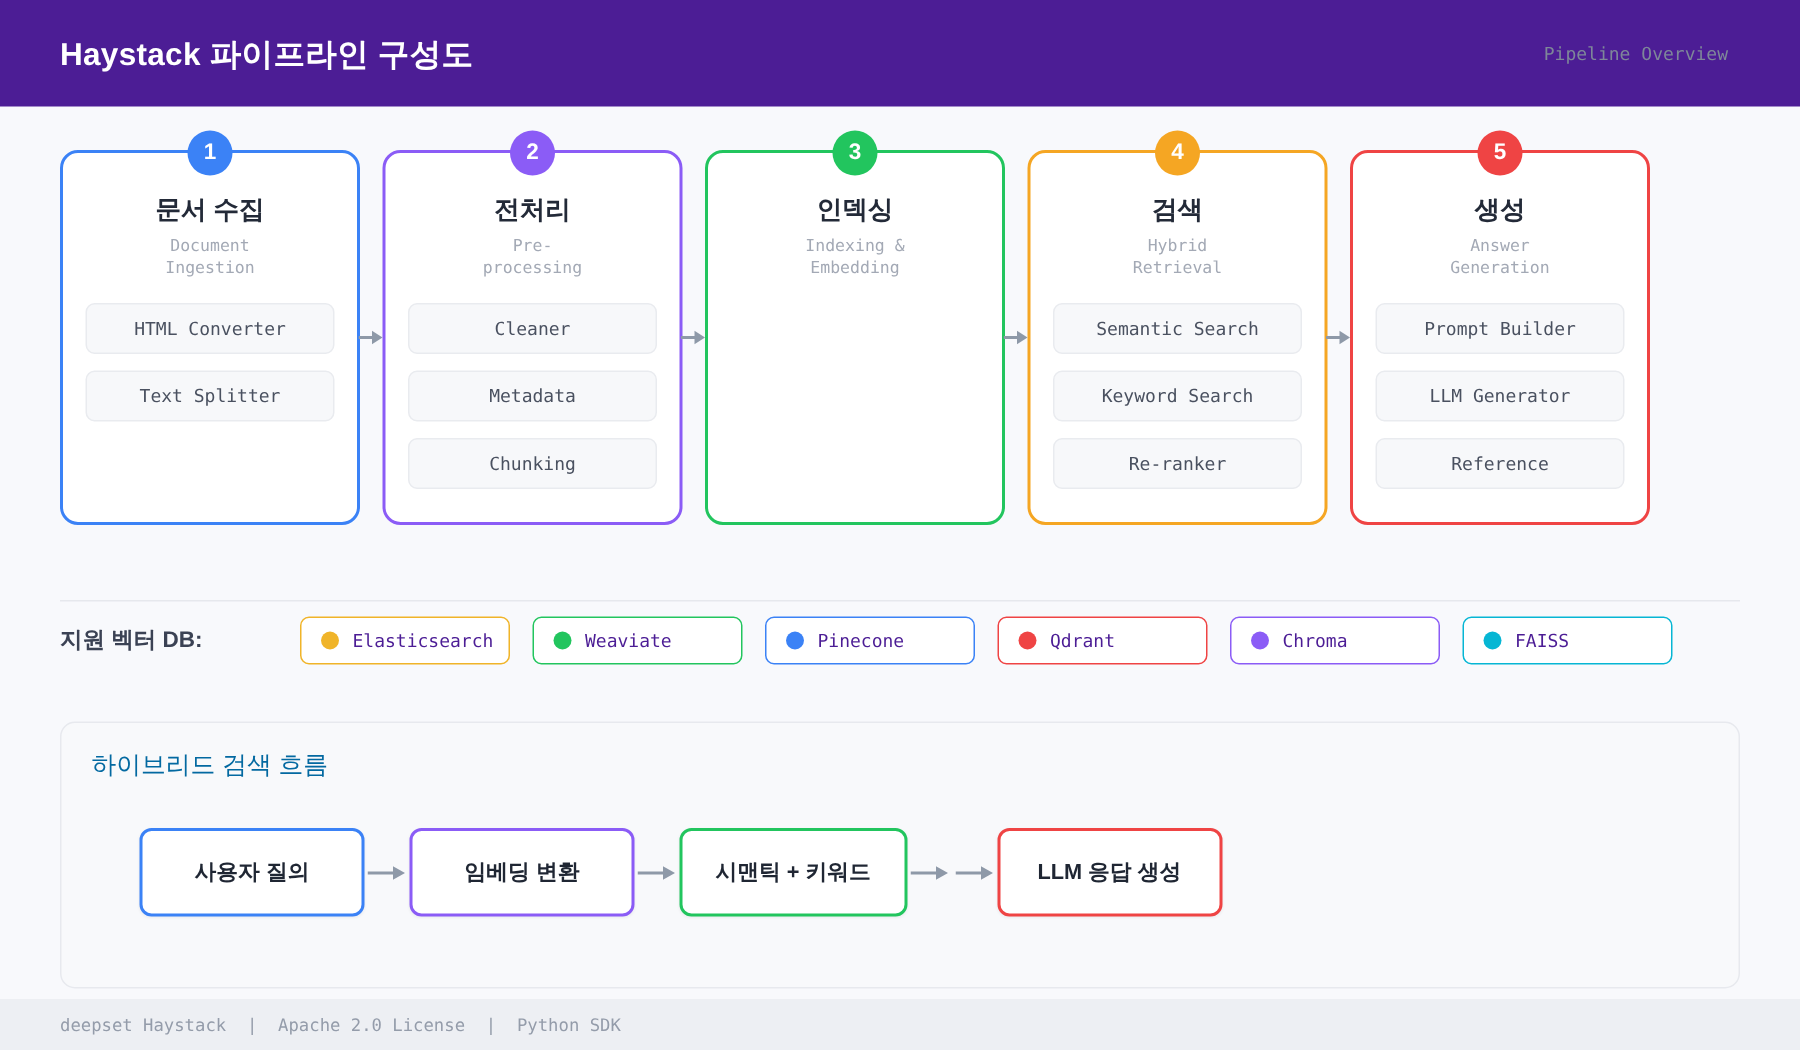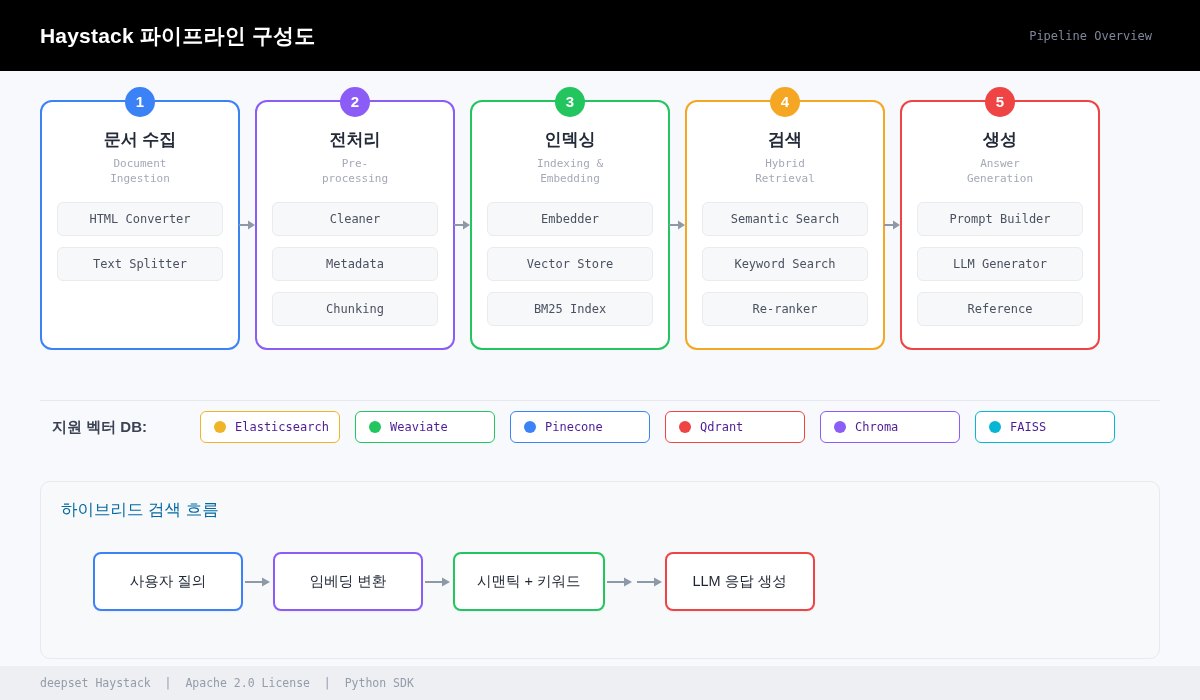--- a/index.html
+++ b/index.html
@@ -4,21 +4,21 @@
 <style>
   html,body { margin:0; padding:0; }
   body {
     width:1200px; height:700px; position:relative; overflow:hidden;
     background:#f8f9fc;
     font-family:"Liberation Sans", sans-serif;
   }
   
   .header {
     position:absolute; top:0; left:0; width:1200px; height:71px;
-    background:#000000; box-sizing:border-box;
+    background:#4c1d95; box-sizing:border-box;
     display:flex; align-items:center; justify-content:space-between;
     padding:0 48px 0 40px;
   }
   .header-title { color:#ffffff; font-size:21px; font-weight:bold; margin:0; letter-spacing:0.2px; }
   .header-right { color:#7e8799; font-family:"DejaVu Sans Mono", monospace; font-size:12px; }
 
   
   .stage-card {
     position:absolute; top:100px; width:200px; height:250px;
     background:#ffffff; border:2px solid #ccc; border-radius:12px;
@@ -42,42 +42,42 @@
     background:#f7f8fa; border:1px solid #e9ebef; border-radius:6px;
     font-family:"DejaVu Sans Mono", monospace; font-size:12px; color:#4a5160;
     display:flex; align-items:center; justify-content:center;
   }
   .card-arrow { position:absolute; top:219px; width:17px; height:12px; }
 
   
   .divider { position:absolute; top:400px; left:40px; width:1120px; height:1px; background:#e6e8ed; }
   .db-label {
     position:absolute; left:40px; top:411px; height:32px; line-height:32px;
-    font-size:15px; font-weight:bold; color:#3b4254;margin-left:12px;
+    font-size:15px; font-weight:bold; color:#3b4254;
   }
   .db-badge {
     position:absolute; top:411px; width:140px; height:32px; box-sizing:border-box;
     background:#ffffff; border:1.5px solid #ccc; border-radius:6px;
     display:flex; align-items:center; padding-left:13px; gap:9px;
   }
   .db-dot { width:12px; height:12px; border-radius:50%; flex:none; }
   .db-name { font-family:"DejaVu Sans Mono", monospace; font-size:12px; color:#4c1d95; }
 
   
   .flow-section {
     position:absolute; left:40px; top:481px; width:1120px; height:178px; box-sizing:border-box;
     background:#f8f9fb; border:1px solid #e7e9ee; border-radius:10px;
   }
   .flow-title { position:absolute; left:20px; top:17px; font-size:16.5px; font-weight:normal; color:#0369a1; }
   .flow-row { position:absolute; left:52px; top:70px; display:flex; align-items:center; }
   .flow-step {
     min-width:150px; height:59px; box-sizing:border-box; padding:0 22px;
     background:#ffffff; border:2px solid #ccc; border-radius:8px;
     display:flex; align-items:center; justify-content:center;
-    font-size:14.5px; font-weight:normal; color:#1f2633;
+    font-size:14.5px; font-weight:bold; color:#1f2633;
     box-shadow:0 1px 2px rgba(16,24,40,0.05);
   }
   .flow-arrow { width:30px; display:flex; justify-content:center; align-items:center; flex:none; }
 
   
   .footer {
     position:absolute; left:0; top:666px; width:1200px; height:34px; box-sizing:border-box;
     background:#edeff3; display:flex; align-items:center; padding-left:40px;
   }
   .footer-text { font-family:"DejaVu Sans Mono", monospace; font-size:11.5px; color:#949caa; white-space:pre; }
@@ -108,25 +108,20 @@
     <div class="stage-item">Cleaner</div>
     <div class="stage-item">Metadata</div>
     <div class="stage-item">Chunking</div>
   </div>
 </div>
 
 <div class="stage-card" style="left: 470px; border-color: rgb(34, 197, 94);">
   <div class="stage-badge" style="background-color: rgb(34, 197, 94);">3</div>
   <div class="stage-title">인덱싱</div>
   <div class="stage-subtitle">Indexing &amp; Embedding</div>
-  <div class="stage-items">
-    <div class="stage-item">Embedder</div>
-    <div class="stage-item">Vector Store</div>
-    <div class="stage-item">BM25 Index</div>
-  </div>
 </div>
 
 <div class="stage-card" style="left: 685px; border-color: rgb(245, 166, 35);">
   <div class="stage-badge" style="background-color: rgb(245, 166, 35);">4</div>
   <div class="stage-title">검색</div>
   <div class="stage-subtitle">Hybrid Retrieval</div>
   <div class="stage-items">
     <div class="stage-item">Semantic Search</div>
     <div class="stage-item">Keyword Search</div>
     <div class="stage-item">Re-ranker</div>

